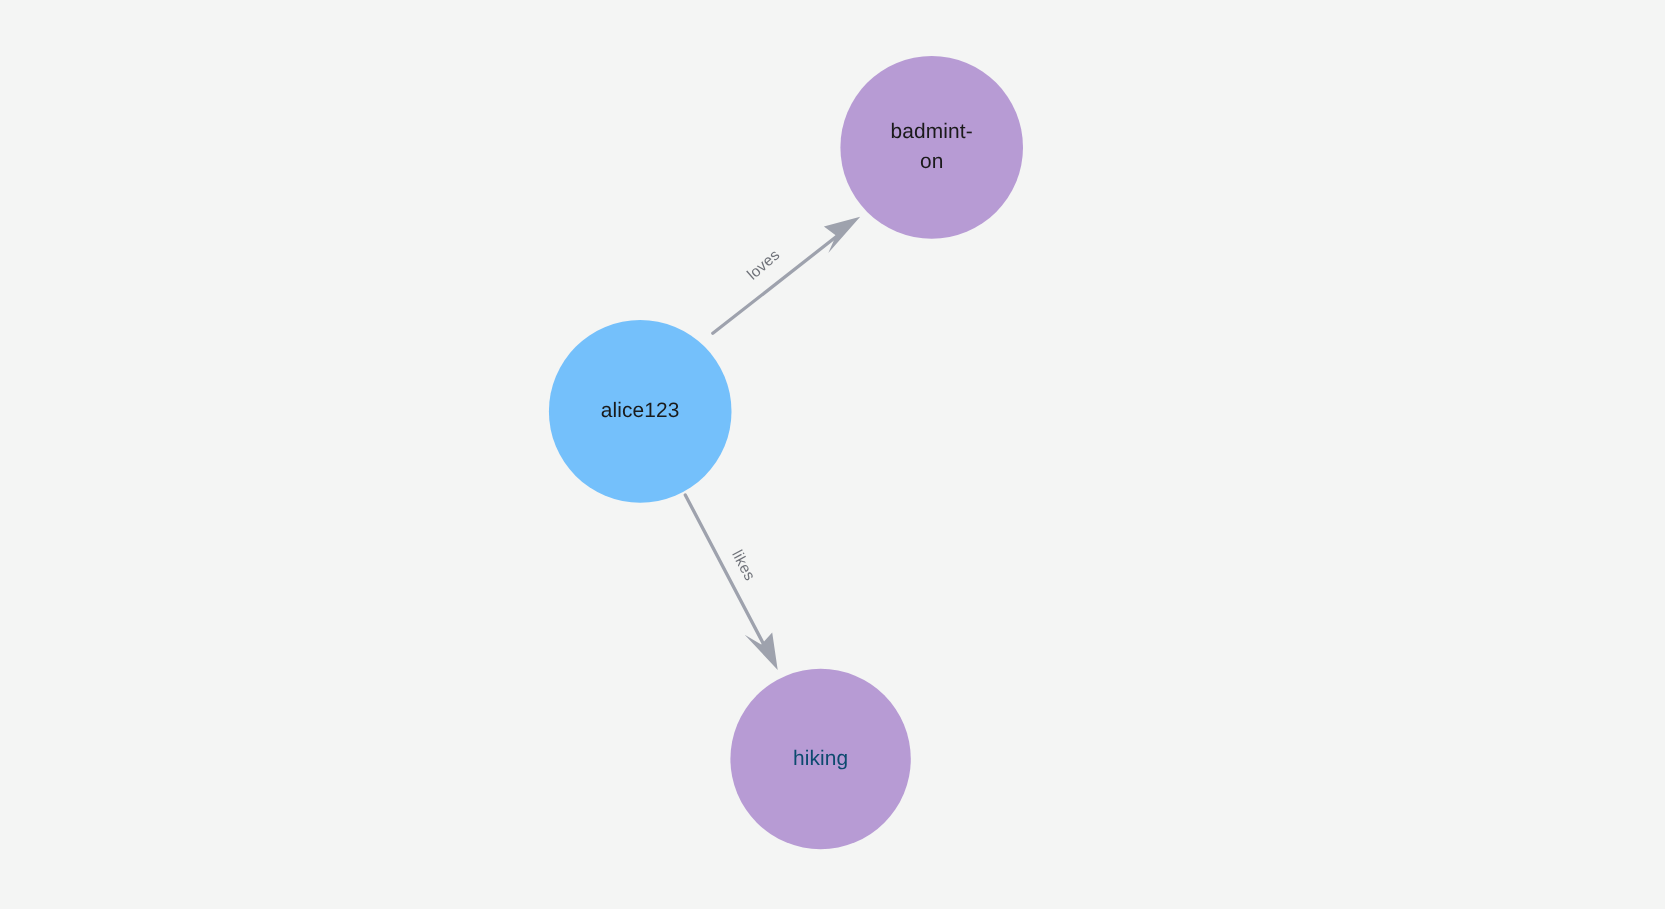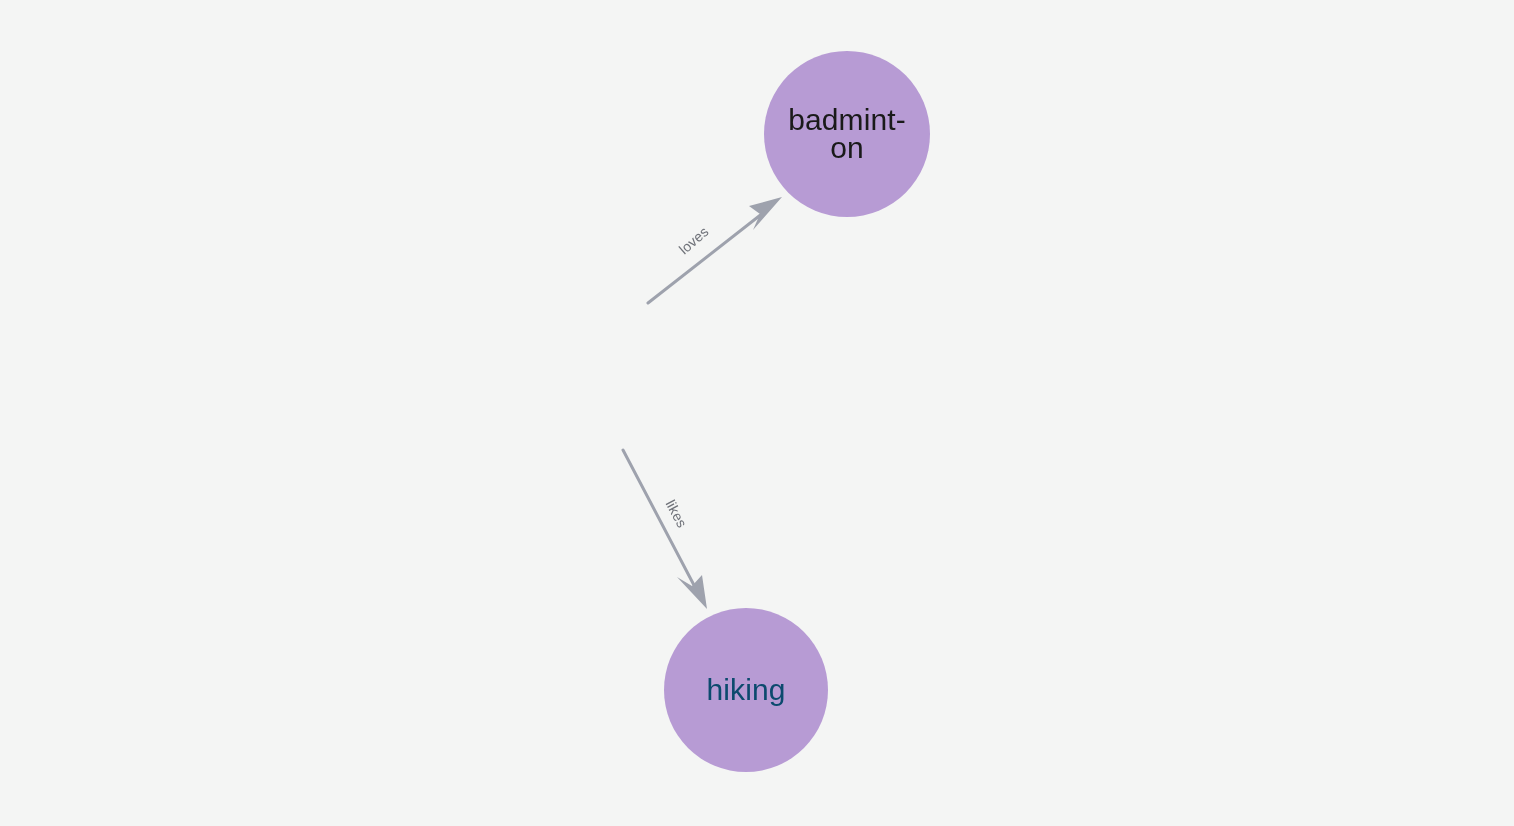--- a/index.html
+++ b/index.html
@@ -36,21 +36,21 @@
     align-items: center;
     justify-content: center;
     text-align: center;
     box-sizing: border-box;
     cursor: pointer;
   }
 
   .node-label {
     color: #1a1a1a;
     font-family: "Liberation Sans", sans-serif;
-    font-size: 30px;
+    font-size: 19px;
     line-height: 28px;
     letter-spacing: 0.1px;
     white-space: pre-line;
     pointer-events: none;
     user-select: none;
   }
 
   .edge-label {
     font-family: "Liberation Sans", sans-serif;
     font-size: 14px;
@@ -72,20 +72,23 @@
       <text class="edge-label" x="697" y="244" text-anchor="middle" transform="rotate(-41 697 244)">loves</text>
     </g>
 
     <g>
       <line x1="623" y1="450" x2="696" y2="589" stroke="#9ea2ad" stroke-width="3" stroke-linecap="round"></line>
       <path d="M 707,609 L 702,575 L 692,586 L 677,577 Z" fill="#9ea2ad"></path>
       <text class="edge-label" x="672" y="516" text-anchor="middle" transform="rotate(62 672 516)">likes</text>
     </g>
   </svg>
 
+  <div class="node-circle" id="node-alice123" style="left: 499px; top: 291px; width: 166px; height: 166px; background: rgb(116, 192, 251);">
+    <span class="node-label" style="color: rgb(26, 26, 26);">alice123</span>
+  </div>
 
   <div class="node-circle" id="node-badminton" style="left: 764px; top: 51px; width: 166px; height: 166px; background: rgb(183, 155, 212);">
     <span class="node-label" style="color: rgb(26, 26, 26);">badmint-
 on</span>
   </div>
 
   <div class="node-circle" id="node-hiking" style="left: 664px; top: 608px; width: 164px; height: 164px; background: rgb(183, 155, 212);">
     <span class="node-label" style="color: #0c4a6e;">hiking</span>
   </div>
 

